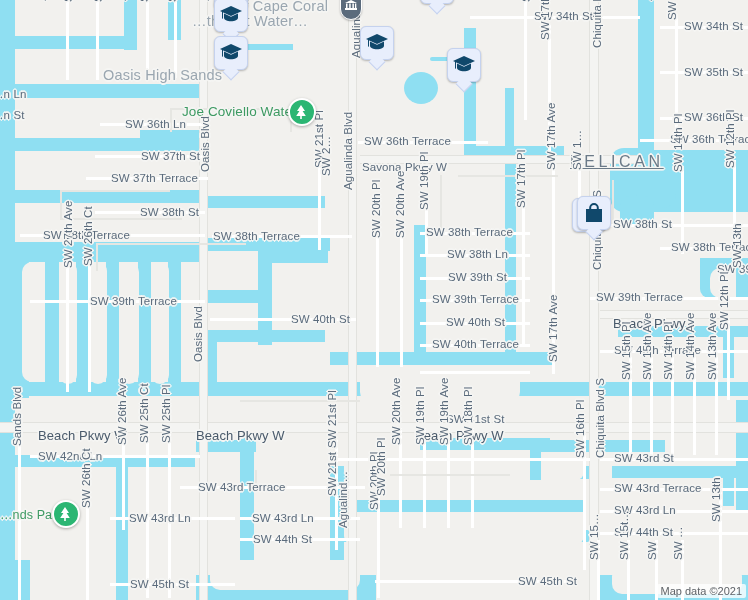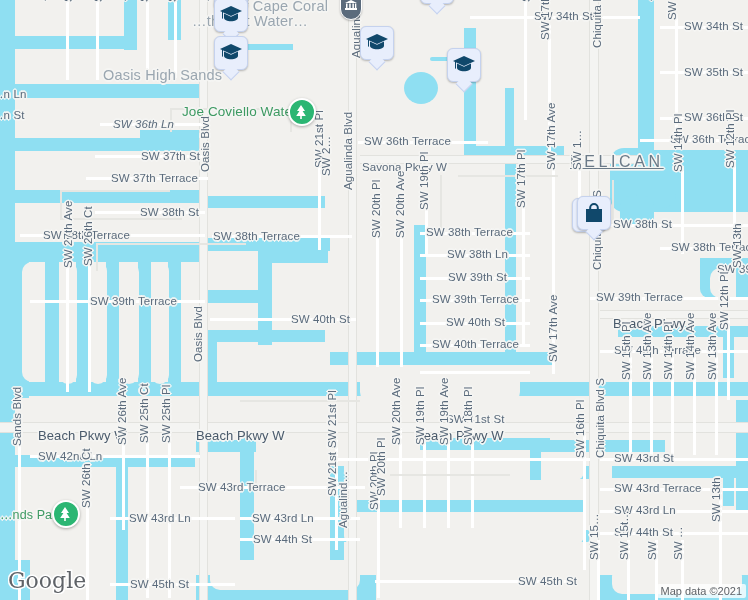--- a/index.html
+++ b/index.html
@@ -272,21 +272,21 @@
     <div class="thin" style="left:240px;top:400px;width:120px;height:2px"></div>
     <div class="thin" style="left:390px;top:474px;width:120px;height:2px"></div>
     <div class="thin" style="left:255px;top:470px;width:2px;height:20px"></div>
   </div>
 
   <div id="label-layer">
       <div class="lbl grey" style="left: 236px; top: -2px;">of Cape Coral</div>
       <div class="lbl grey" style="left: 192px; top: 13px;">…thwest Water…</div>
       <div class="lbl grey" style="left: 103px; top: 67px;">Oasis High Sands</div>
       <div class="lbl park" style="left: 182px; top: 104px;">Joe Coviello Water</div>
-      <div class="lbl" style="left: 113px; top: 118px; font-style: italic;">SW 36th Ln</div>
+      <div class="lbl" style="left: 125px; top: 118px;">SW 36th Ln</div>
       <div class="lbl" style="left: 141px; top: 150px;">SW 37th St</div>
       <div class="lbl" style="left: 111px; top: 172px;">SW 37th Terrace</div>
       <div class="lbl" style="left: 140px; top: 206px;">SW 38th St</div>
       <div class="lbl" style="left: 43px; top: 229px;">SW 38th Terrace</div>
       <div class="lbl" style="left: 213px; top: 230px;">SW 38th Terrace</div>
       <div class="lbl" style="left: 90px; top: 295px;">SW 39th Terrace</div>
       <div class="lbl" style="left: 291px; top: 313px;">SW 40th St</div>
       <div class="lbl big" style="left: 38px; top: 428px;">Beach Pkwy W</div>
       <div class="lbl big" style="left: 196px; top: 428px;">Beach Pkwy W</div>
       <div class="lbl big" style="left: 415px; top: 428px;">Beach Pkwy W</div>
@@ -471,20 +471,15 @@
     </div>
 
     <div class="circ" style="left:52px;top:500px">
       <svg width="14" height="16" viewBox="0 0 14 16">
         <path d="M7 1 L11 7 H8.6 L11.8 12 H2.2 L5.4 7 H3 Z" fill="#fff"></path>
         <rect x="6.2" y="11" width="1.6" height="4" fill="#fff"></rect>
       </svg>
     </div>
   </div>
 
-  <div id="glogo">
-    <svg width="78" height="26" viewBox="0 0 78 26" aria-hidden="true">
-      <text x="0" y="20" font-family="DejaVu Serif, serif" font-size="22" fill="#5f6368" stroke="#ffffff" stroke-width="3" paint-order="stroke">Google</text>
-    </svg>
-  </div>
   <div id="attrib">Map data ©2021</div>
 
 </div>
 
 </body></html>

